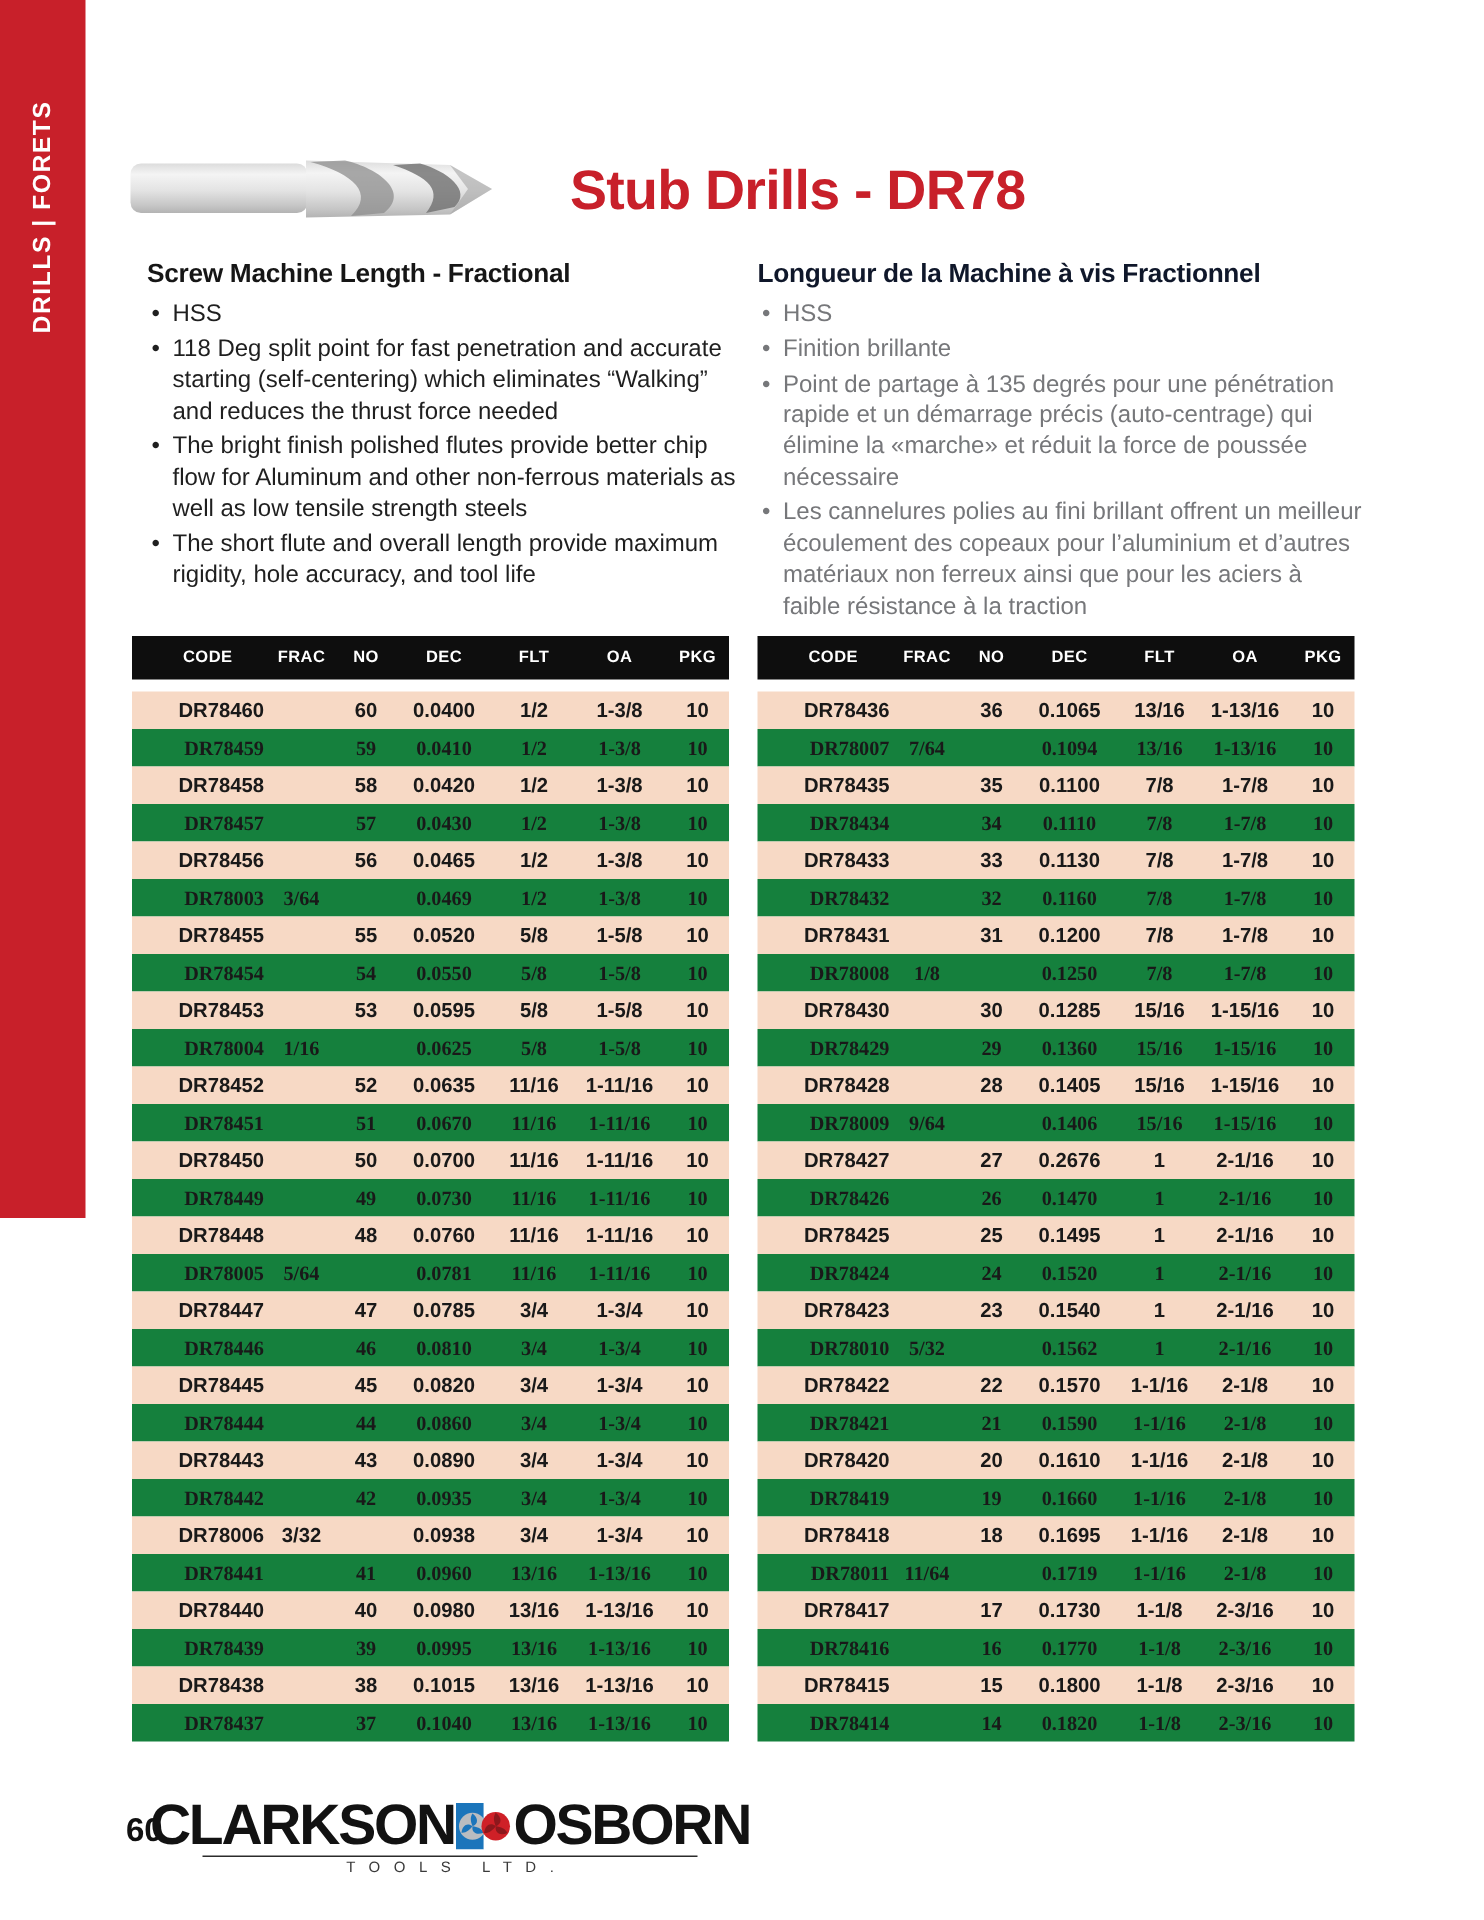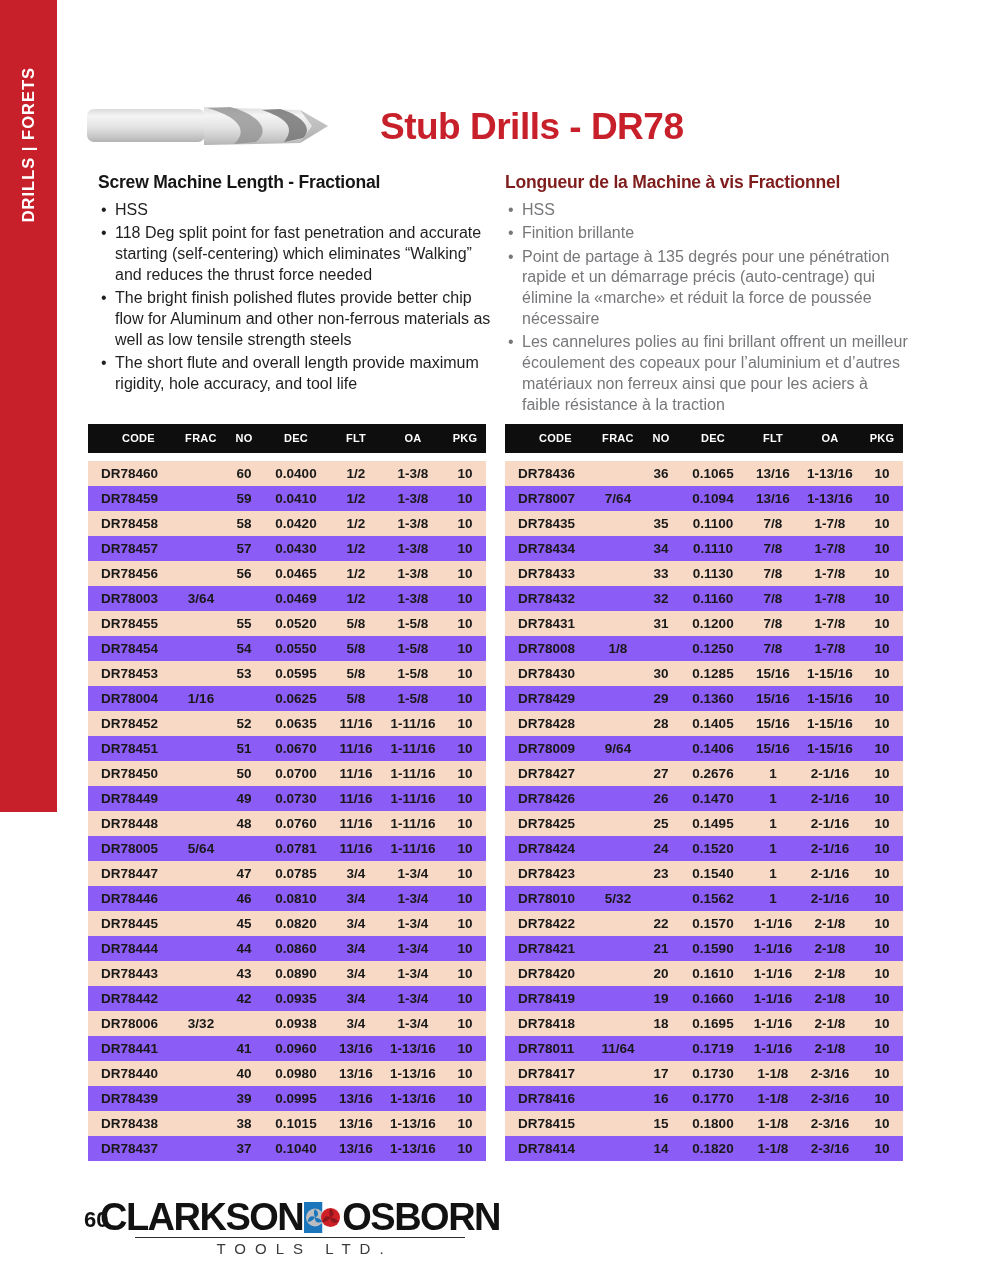--- a/index.html
+++ b/index.html
@@ -19,50 +19,50 @@
   
   .drill-img{position:absolute;left:84px;top:96px;width:250px;height:60px;}
   .page-title{position:absolute;left:380px;top:106px;font-size:37px;font-weight:bold;
     color:#c8202a;letter-spacing:-0.5px;white-space:nowrap;}
   
   .col{position:absolute;top:172px;width:404px;}
   .col-en{left:88px;margin-left:10px;}
   .col-fr{left:505px;}
   .col h2{margin:0 0 7px 0;font-size:17.5px;font-weight:bold;letter-spacing:-0.2px;}
   .col-en h2{color:#161616;}
-  .col-fr h2{color:#7f1d1d;}
+  .col-fr h2{color:#0f172a;}
   .col ul{margin:0;padding:0 0 0 17px;list-style:none;}
   .col li{position:relative;font-size:16px;line-height:1.3;margin-bottom:2.5px;}
   .col li::before{content:"\2022";position:absolute;left:-14px;top:0;}
   .col-en li{color:#1f1f1f;}
   .col-fr li{color:#76777a;}
   
   .tbl{position:absolute;top:424px;width:398px;}
   .tbl-left{left:88px;}
   .tbl-right{left:505px;}
   .grid-cols{display:grid;grid-template-columns:88px 50px 36px 68px 52px 62px 42px;}
   .tbl-header{background:#0e0e0e;height:29px;}
   .tbl-header .th{color:#ffffff;font-size:11px;font-weight:bold;line-height:29px;
     text-align:center;letter-spacing:0.3px;}
   .tbl-body{margin-top:8px;}
   .tr{height:25px;}
   .tr.odd{background:#f7d9c5;}
-  .tr.even{background:#8b5cf6;}
+  .tr.even{background:#15803d;font-family:Liberation Serif, serif;}
   .td{font-size:13.5px;font-weight:700;color:#191919;line-height:25px;text-align:center;
     white-space:nowrap;}
-  .c0{text-align:left;padding-left:13px;}
+  .c0{text-align:right;padding-left:13px;}
   .tbl-header .c0{padding-left:13px;}
   
   .page-num{position:absolute;left:84px;top:1207px;font-size:22px;font-weight:bold;color:#111111;}
   .brand{position:absolute;left:135px;top:1198px;width:330px;}
   .brand-row{display:flex;align-items:center;justify-content:center;
     border-bottom:1.5px solid #2b2b2b;padding-bottom:1px;}
   .brand-word{font-size:38px;font-weight:bold;color:#121212;letter-spacing:-1.5px;line-height:1;}
   .brand-mark{width:37px;height:31px;margin:0 1px;flex:0 0 auto;}
-  .brand-sub{margin-top:2px;text-align:center;font-size:15px;color:#3a3a3a;
+  .brand-sub{margin-top:2px;text-align:center;font-size:10px;color:#3a3a3a;
     letter-spacing:9px;padding-left:9px;}
 </style>
 </head>
 <body>
 
 <div class="sidebar">
   <div class="sidebar-label-wrap">
     <span>DRILLS | FORETS</span>
   </div>
 </div>

